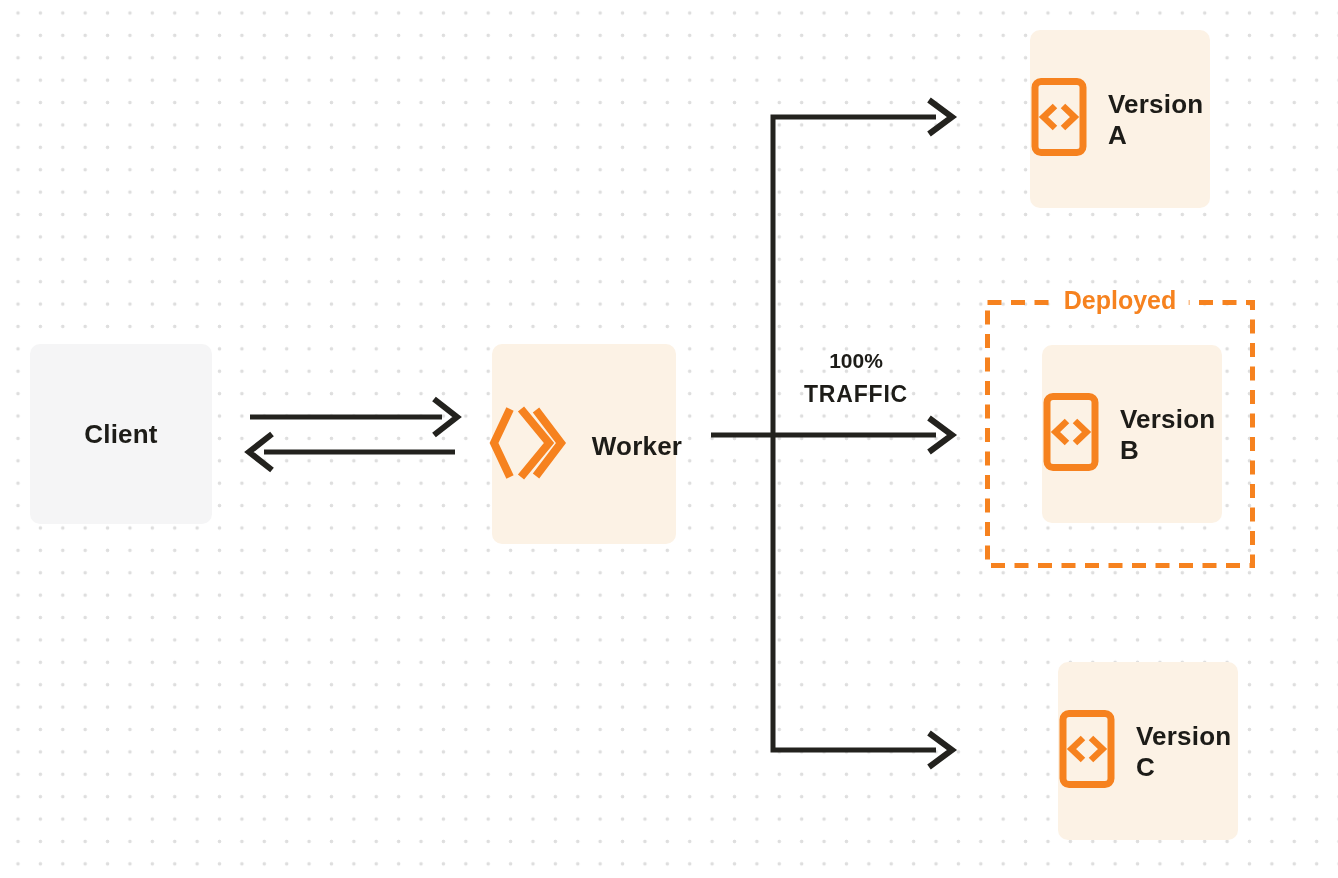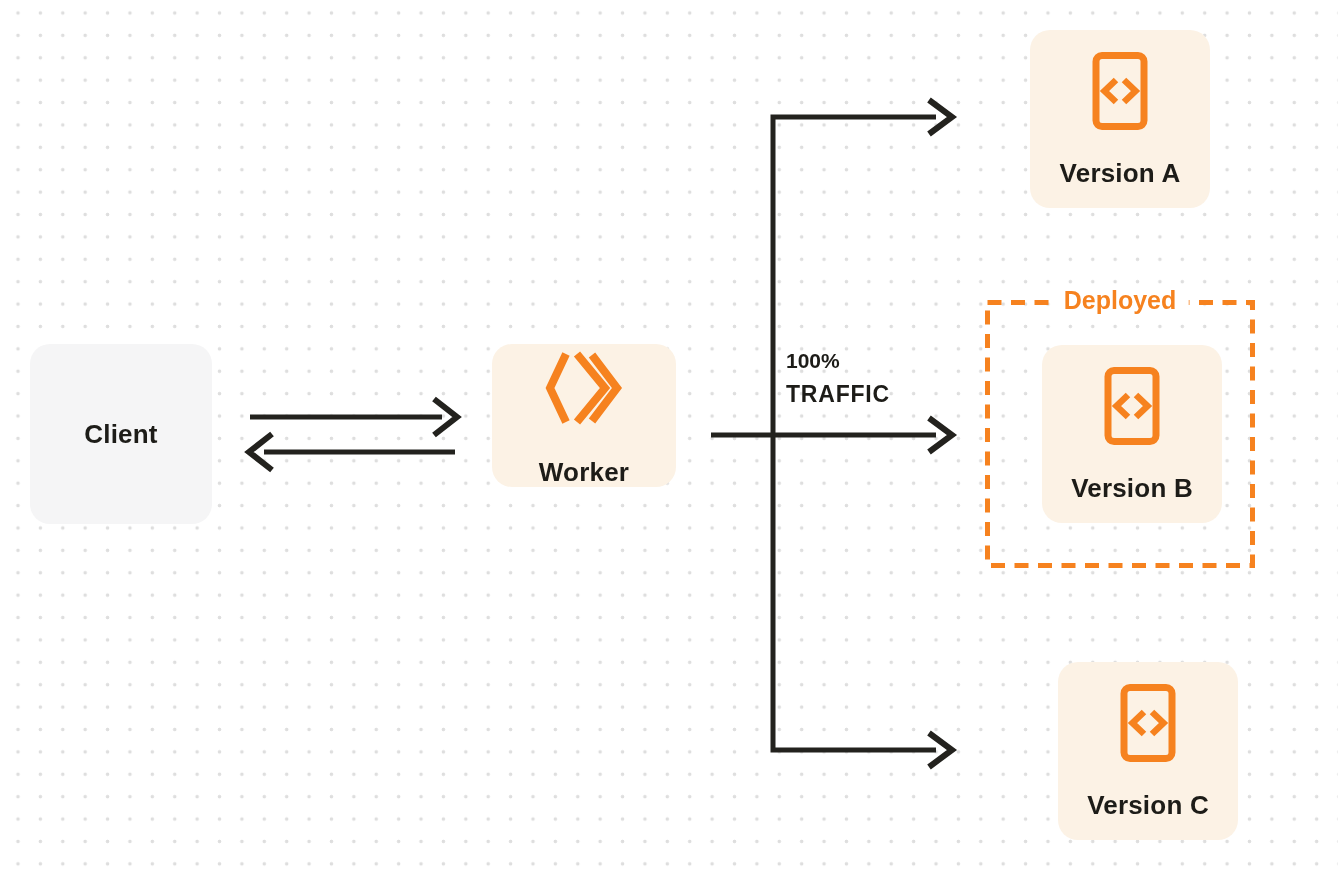--- a/index.html
+++ b/index.html
@@ -42,38 +42,38 @@
   .conn-head {
     stroke: var(--line);
     stroke-width: 6;
     fill: none;
     stroke-linejoin: miter;
     stroke-linecap: butt;
   }
 
   .node {
     position: absolute;
-    border-radius: 20px;
+    border-radius: 10px;
     display: flex;
-    flex-direction: column;
+    flex-direction: row;
     align-items: center;
     justify-content: center;
     font-weight: 700;
     color: var(--ink);
     font-size: 26px;
     letter-spacing: 0.2px;
   }
   .node-client {
     left: 30px; top: 344px;
     width: 182px; height: 180px;
     background: var(--client_bg);
   }
   .node-worker {
     left: 492px; top: 344px;
-    width: 184px; height: 143px;
+    width: 184px; height: 200px;
     background: var(--cream);
     gap: 22px;
     padding-top: 4px;
   }
   .node-version {
     width: 180px; height: 178px;
     background: var(--cream);
     gap: 20px;
     padding-top: 2px;
   }
@@ -108,20 +108,21 @@
     font-weight: 700;
     font-size: 25px;
     line-height: 32px;
     white-space: nowrap;
   }
 
   .traffic-label {
     position: absolute;
     left: 786px; top: 349px;
     width: 140px;
+    text-align: center;
     color: var(--ink);
     font-weight: 700;
   }
   .traffic-line1 { font-size: 21px; line-height: 24px; display: block; }
   .traffic-line2 { font-size: 23px; line-height: 24px; letter-spacing: 0.8px; margin-top: 9px; display: block; }
 </style>
 </head>
 <body>
 
 <div class="canvas">

